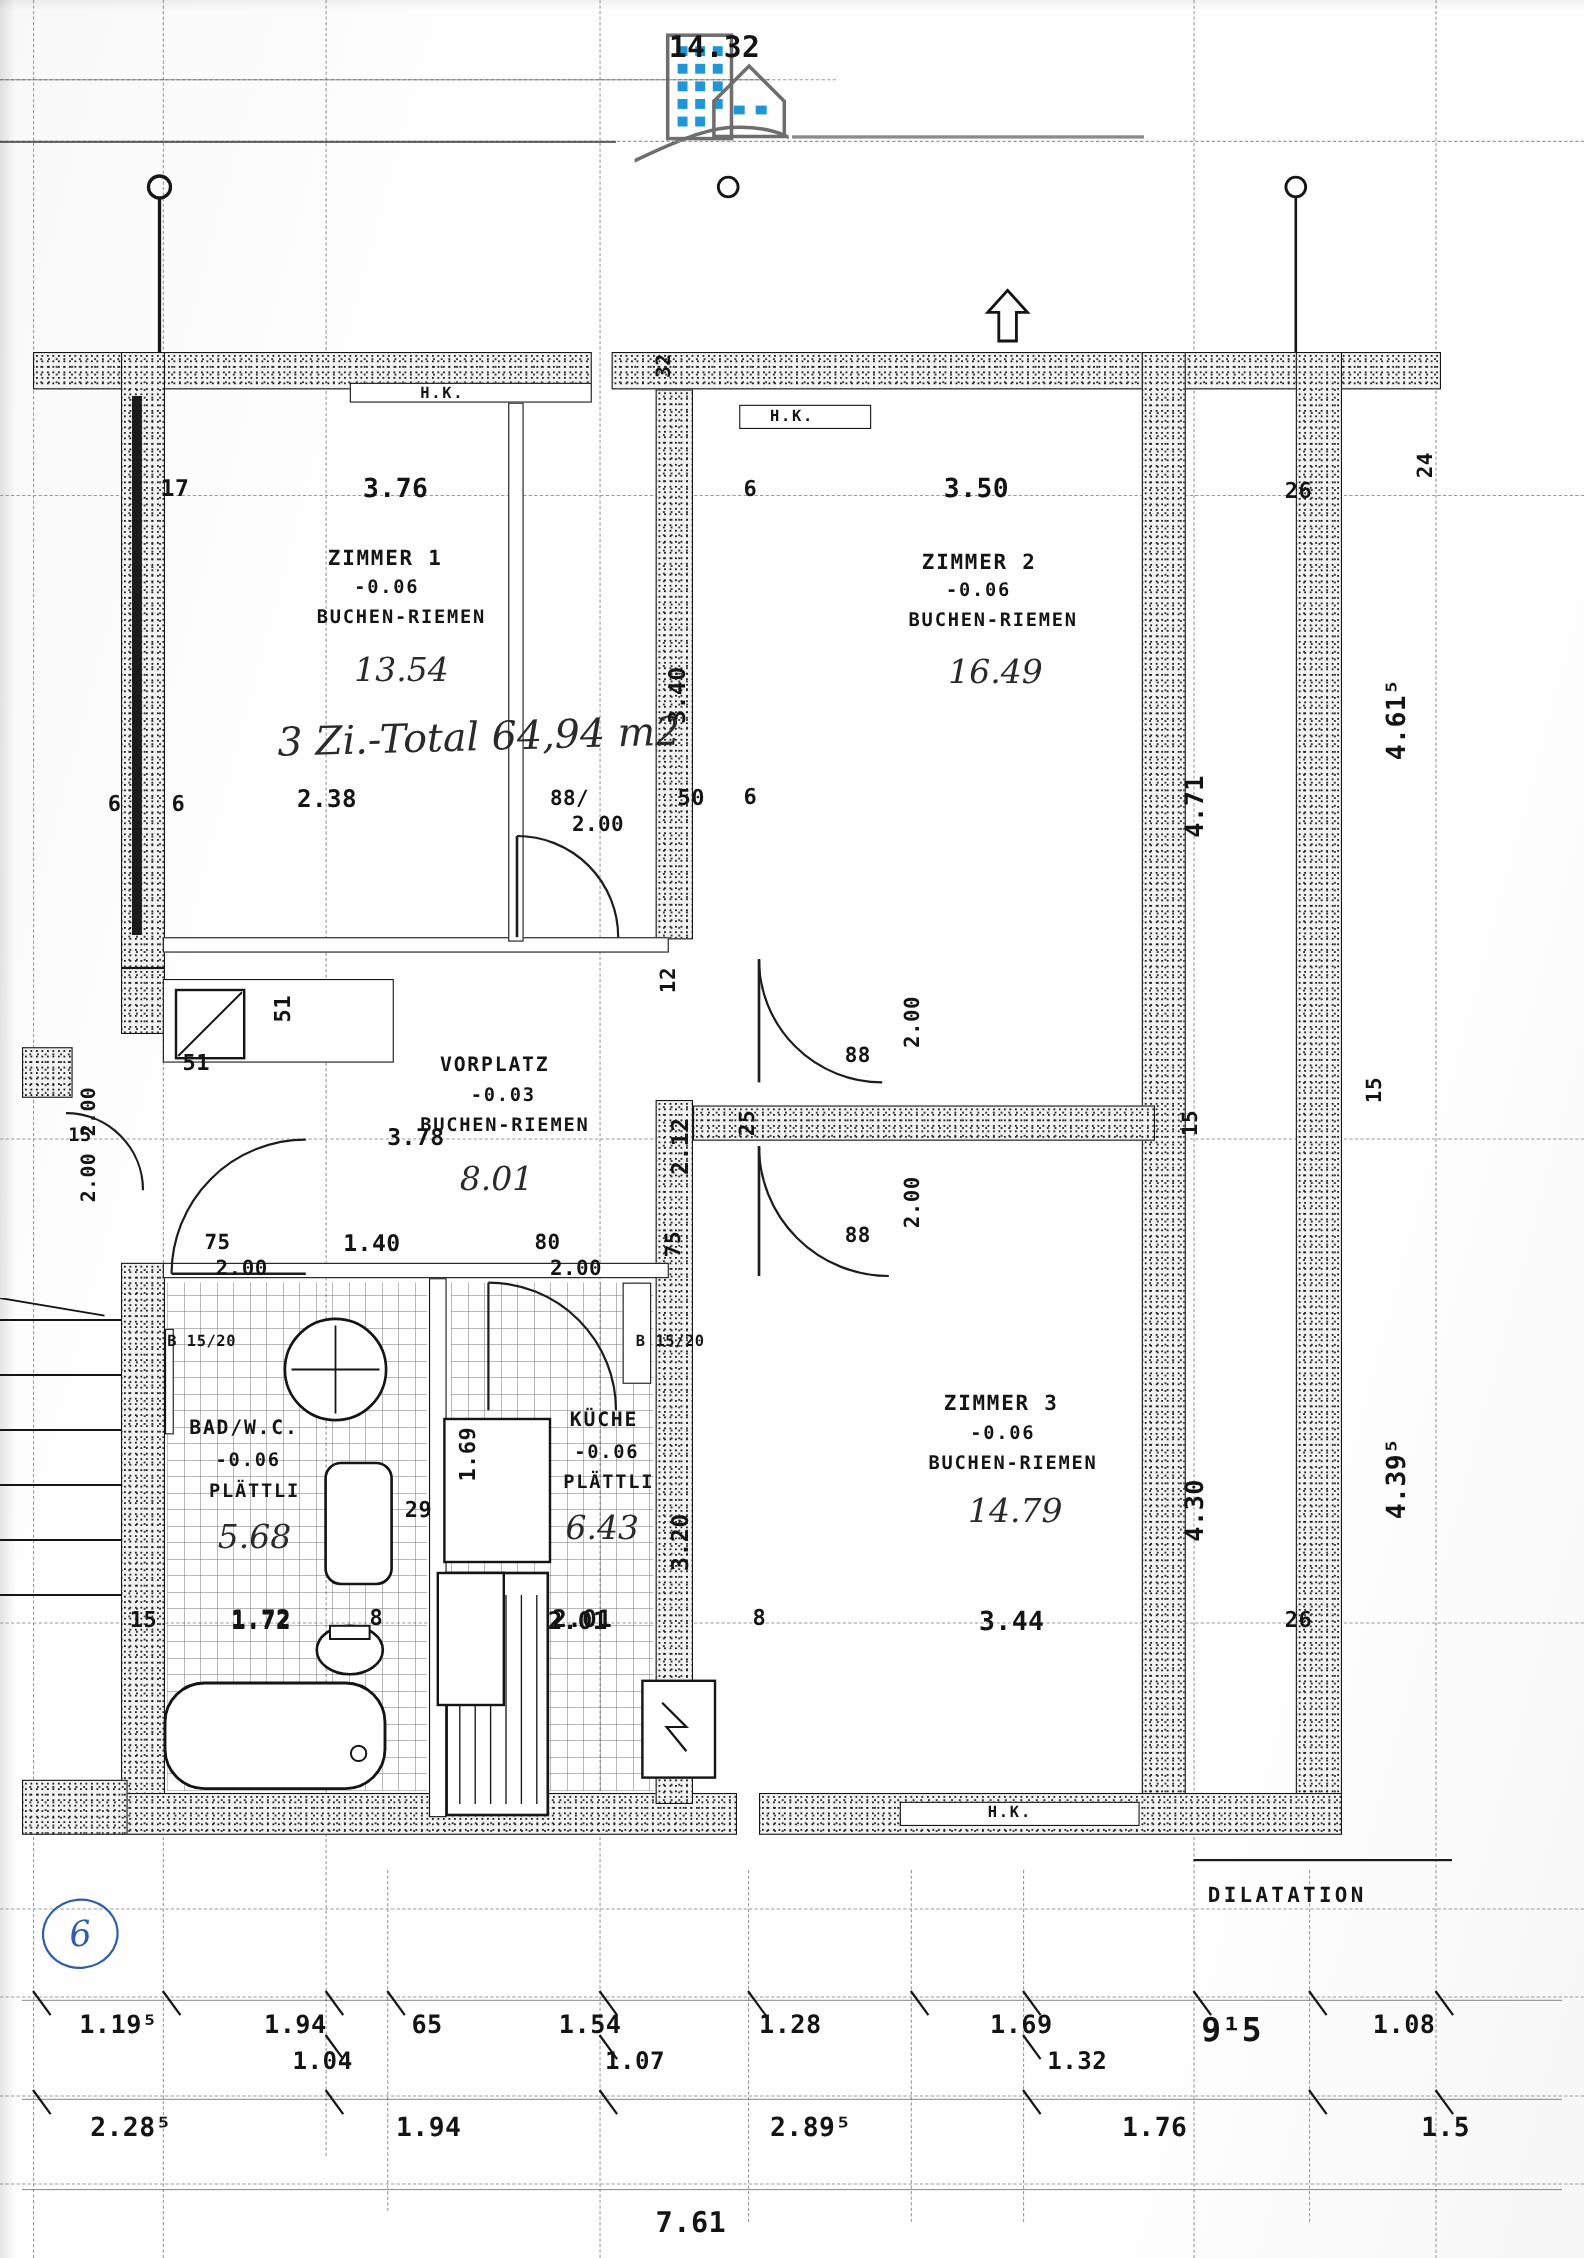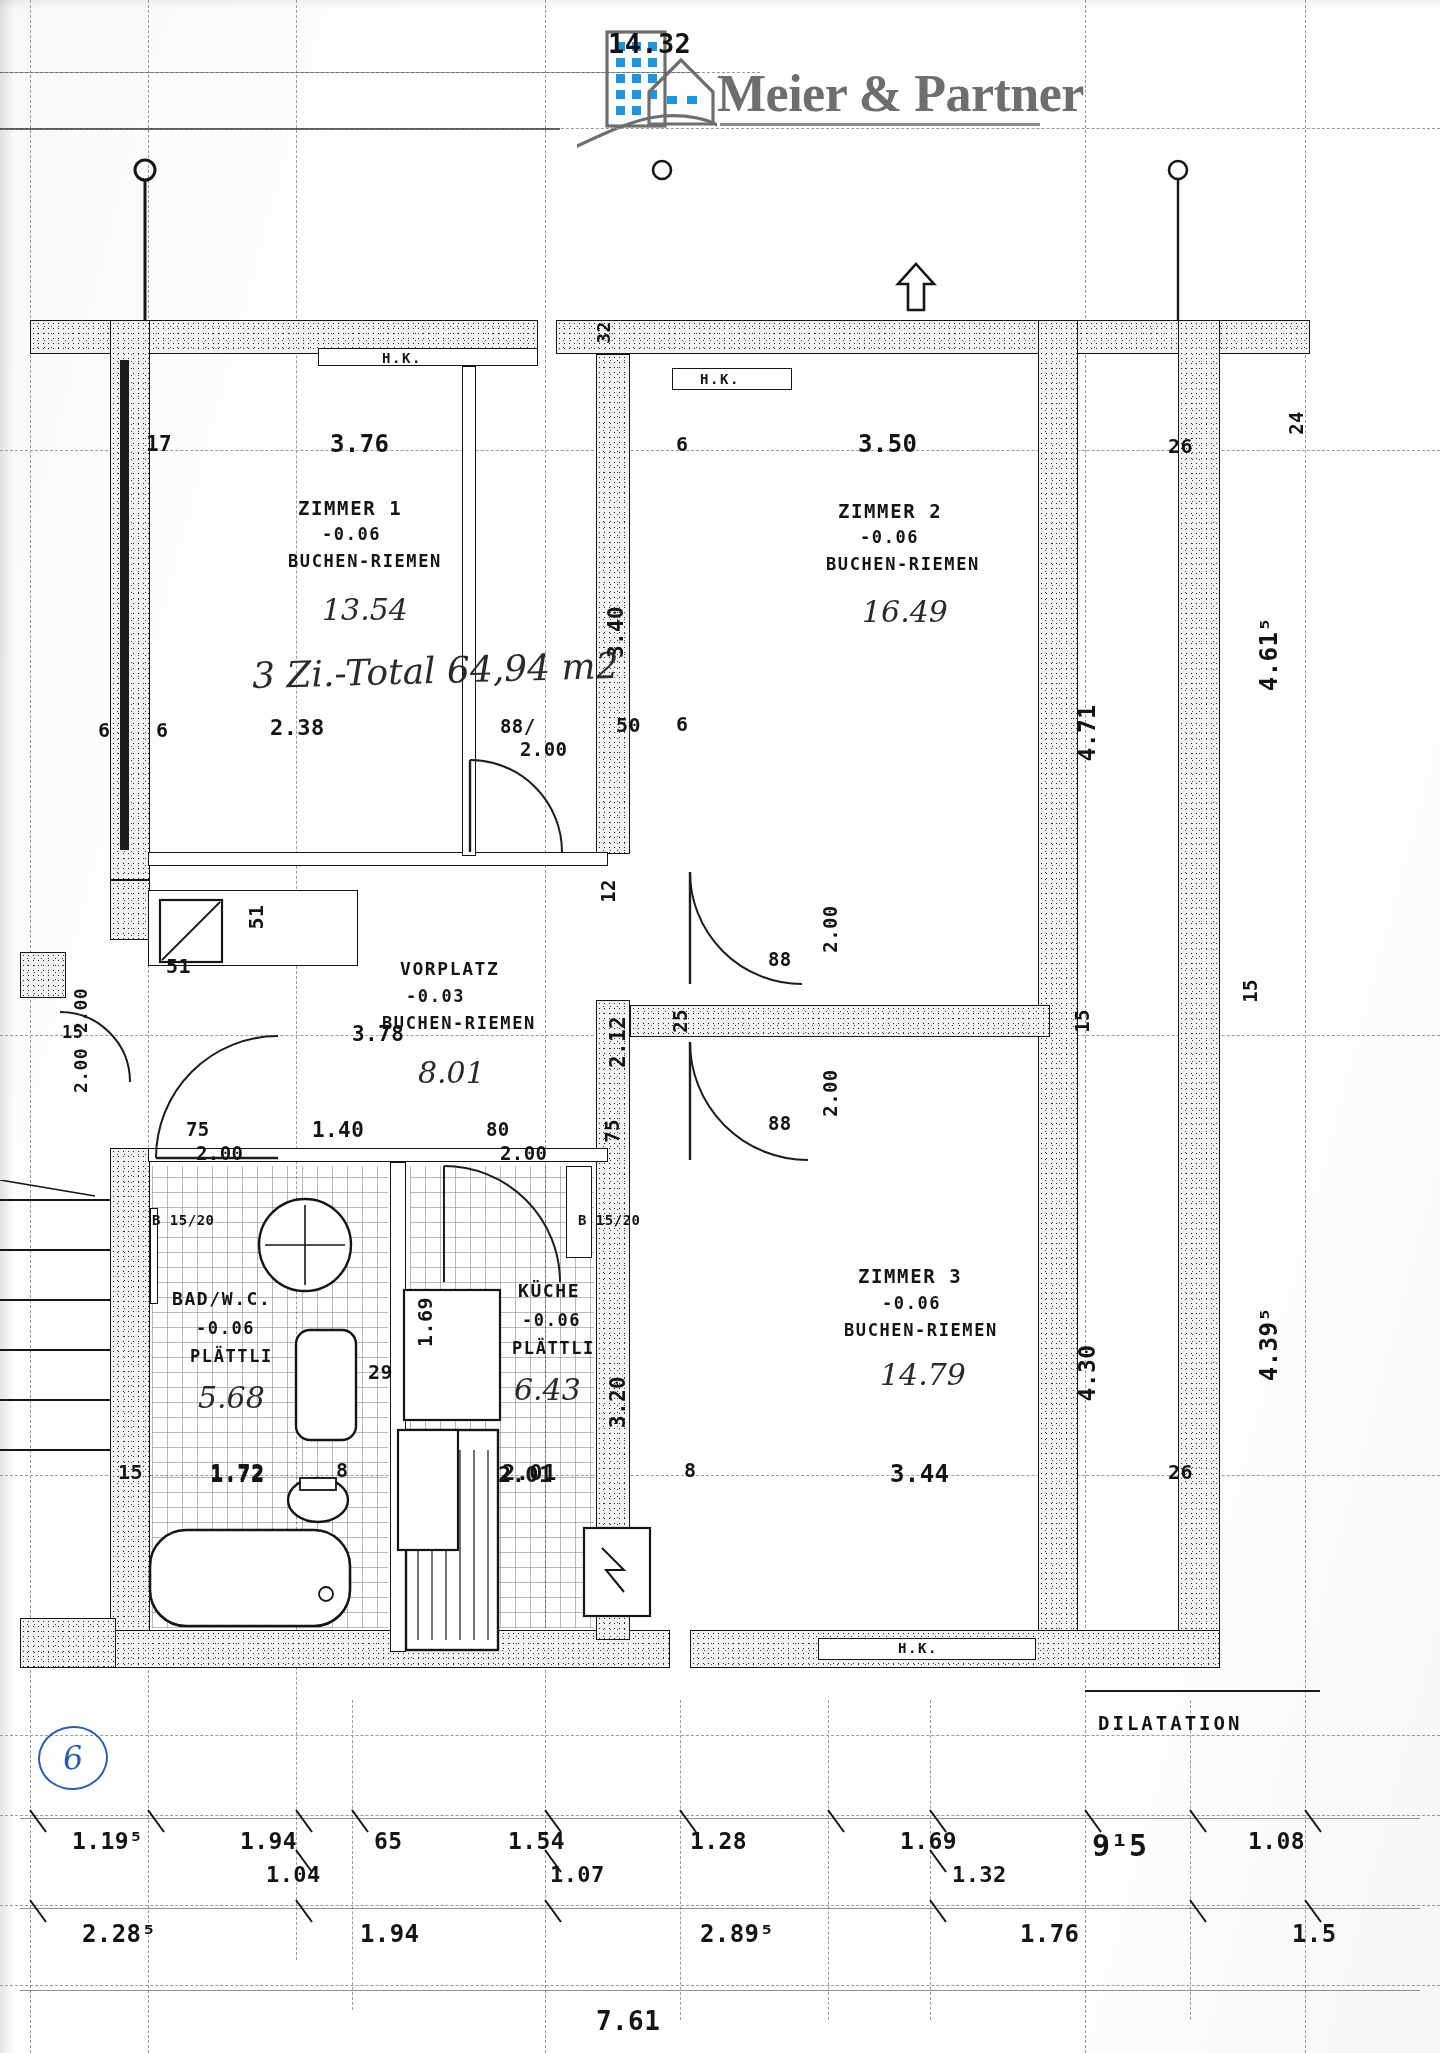--- a/index.html
+++ b/index.html
@@ -123,21 +123,20 @@
             <rect x="55" y="86" width="9" height="9"></rect>
         </g>
         <path d="M72 72 L104 40 L136 72 L136 104 L72 104 Z" fill="none" stroke="#6e6e6e" stroke-width="3.2"></path>
         <g fill="#2196d6">
           <rect x="90" y="76" width="10" height="8"></rect>
             <rect x="110" y="76" width="10" height="8"></rect>
         </g>
         <path d="M-4 128 C 30 112, 60 98, 86 96 C 112 94, 132 100, 142 106" fill="none" stroke="#6e6e6e" stroke-width="3.2"></path>
       </svg>
     </div>
-    <div class="logo-word" style="left:140px;top:58px;font-size:52px;">Meier &amp; Partner</div>
     <div class="logo-rule" style="left:143px;top:117px;width:320px;height:3px;"></div>
   </div>
 
   <div class="dash" style="left:0;top:72px;width:760px;"></div>
   <div class="dash" style="left:0;top:128px;width:1440px;"></div>
   <div class="dash" style="left:0;top:450px;width:1440px;"></div>
   <div class="dash" style="left:0;top:1035px;width:1440px;"></div>
   <div class="dash" style="left:0;top:1475px;width:1440px;"></div>
   <div class="dash" style="left:0;top:1735px;width:1440px;"></div>
   <div class="dash" style="left:0;top:1815px;width:1440px;"></div>
@@ -300,21 +299,21 @@
   <div class="dim" style="left:1058px;top:720px;font-size:23px;transform:rotate(-90deg);">4.71</div>
 
   <div class="stamp" style="left:858px;top:1265px;font-size:19px;">ZIMMER 3</div>
   <div class="stamp" style="left:882px;top:1293px;font-size:17px;">-0.06</div>
   <div class="stamp" style="left:844px;top:1320px;font-size:17px;">BUCHEN-RIEMEN</div>
   <div class="hand" style="left:880px;top:1357px;font-size:30px;">14.79</div>
   <div class="dim" style="left:890px;top:1460px;font-size:24px;">3.44</div>
   <div class="dim" style="left:1058px;top:1360px;font-size:23px;transform:rotate(-90deg);">4.30</div>
 
   <div class="stamp" style="left:400px;top:958px;font-size:18px;">VORPLATZ</div>
-  <div class="stamp" style="left:406px;top:986px;font-size:17px;">-0.03</div>
+  <div class="stamp" style="left:428px;top:986px;font-size:17px;">-0.03</div>
   <div class="stamp" style="left:382px;top:1013px;font-size:17px;">BUCHEN-RIEMEN</div>
   <div class="hand" style="left:418px;top:1055px;font-size:30px;text-align:center;">8.01</div>
   <div class="dim" style="left:352px;top:1022px;font-size:21px;">3.78</div>
   <div class="dim" style="left:592px;top:1030px;font-size:21px;transform:rotate(-90deg);">2.12</div>
 
   <div class="stamp" style="left:172px;top:1288px;font-size:18px;">BAD/W.C.</div>
   <div class="stamp" style="left:196px;top:1318px;font-size:17px;">-0.06</div>
   <div class="stamp" style="left:190px;top:1346px;font-size:17px;">PLÄTTLI</div>
   <div class="hand" style="left:198px;top:1380px;font-size:30px;">5.68</div>
   <div class="dim" style="left:210px;top:1460px;font-size:22px;">1.72</div>

